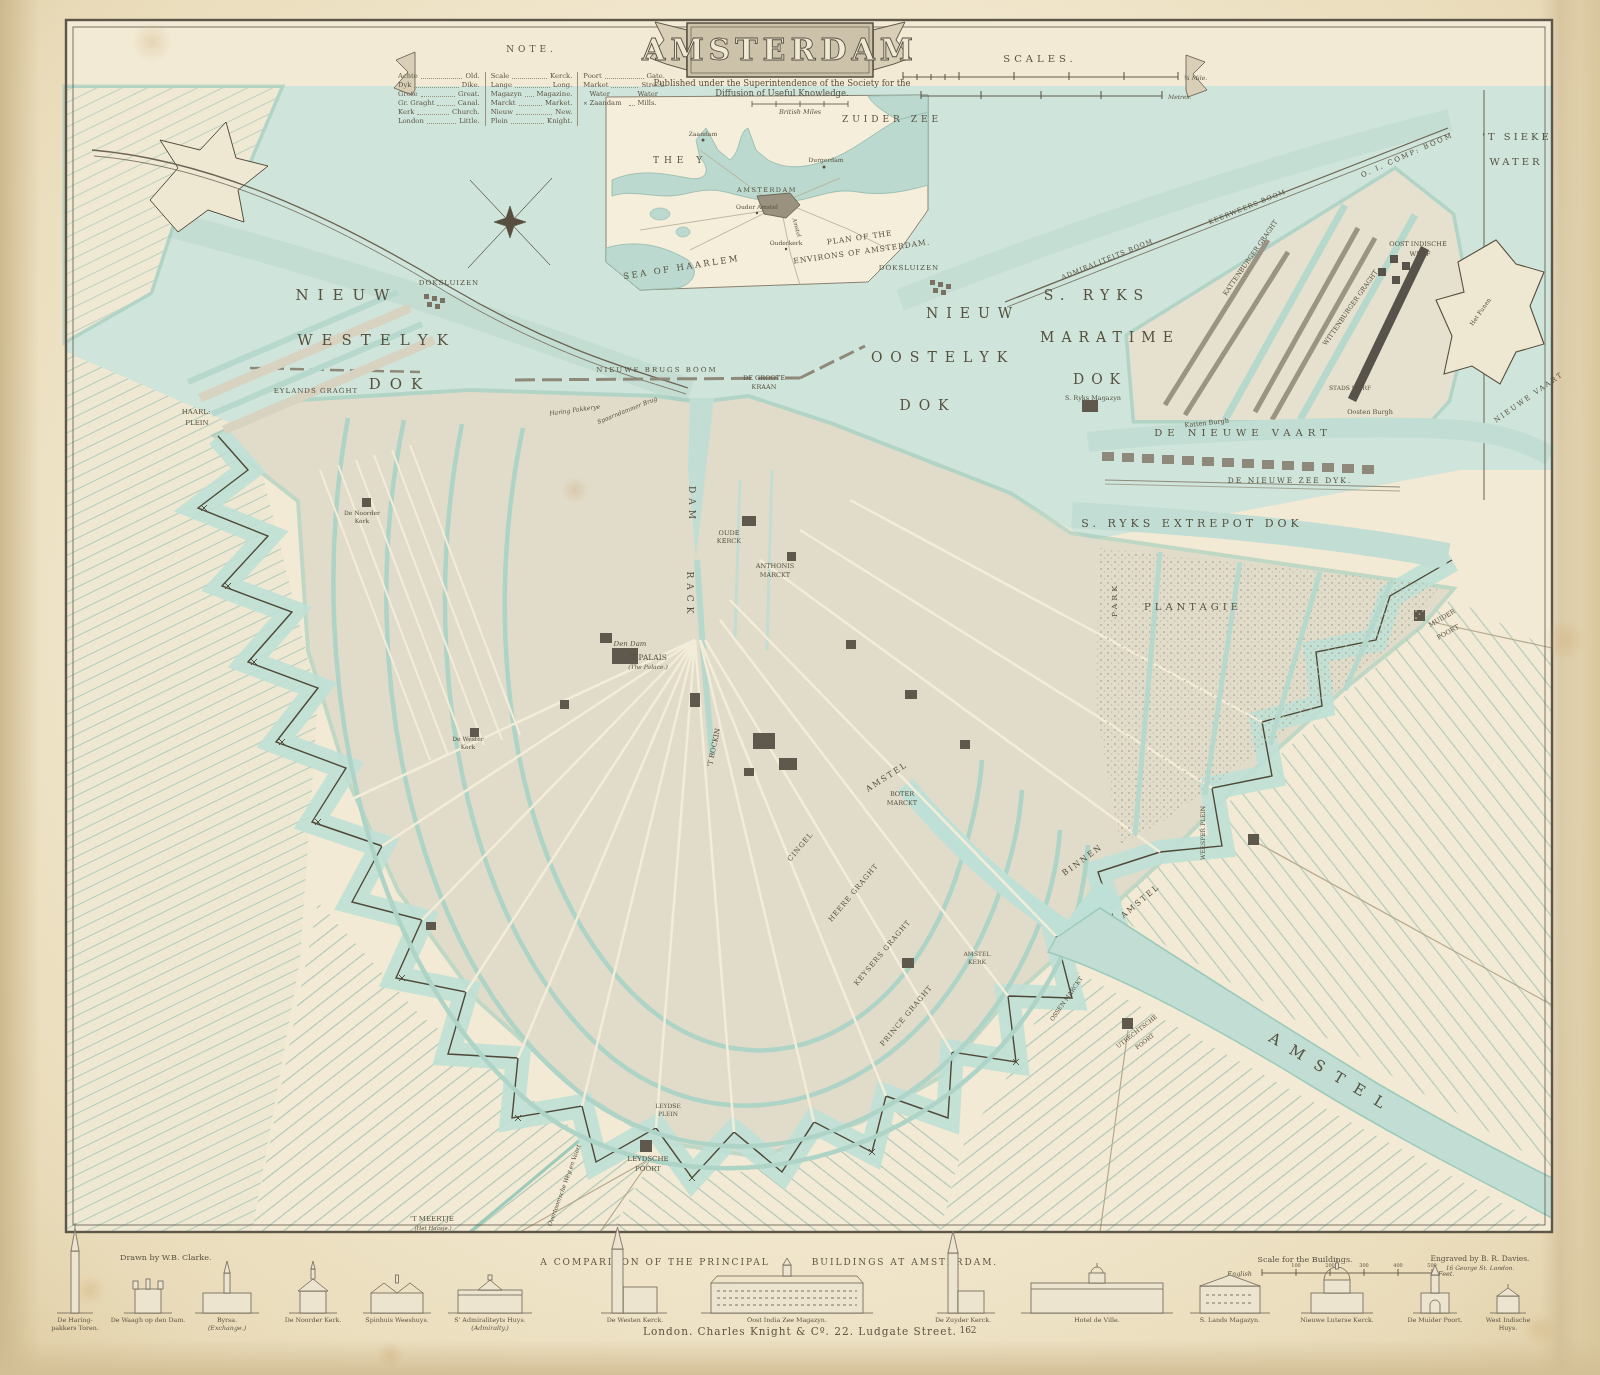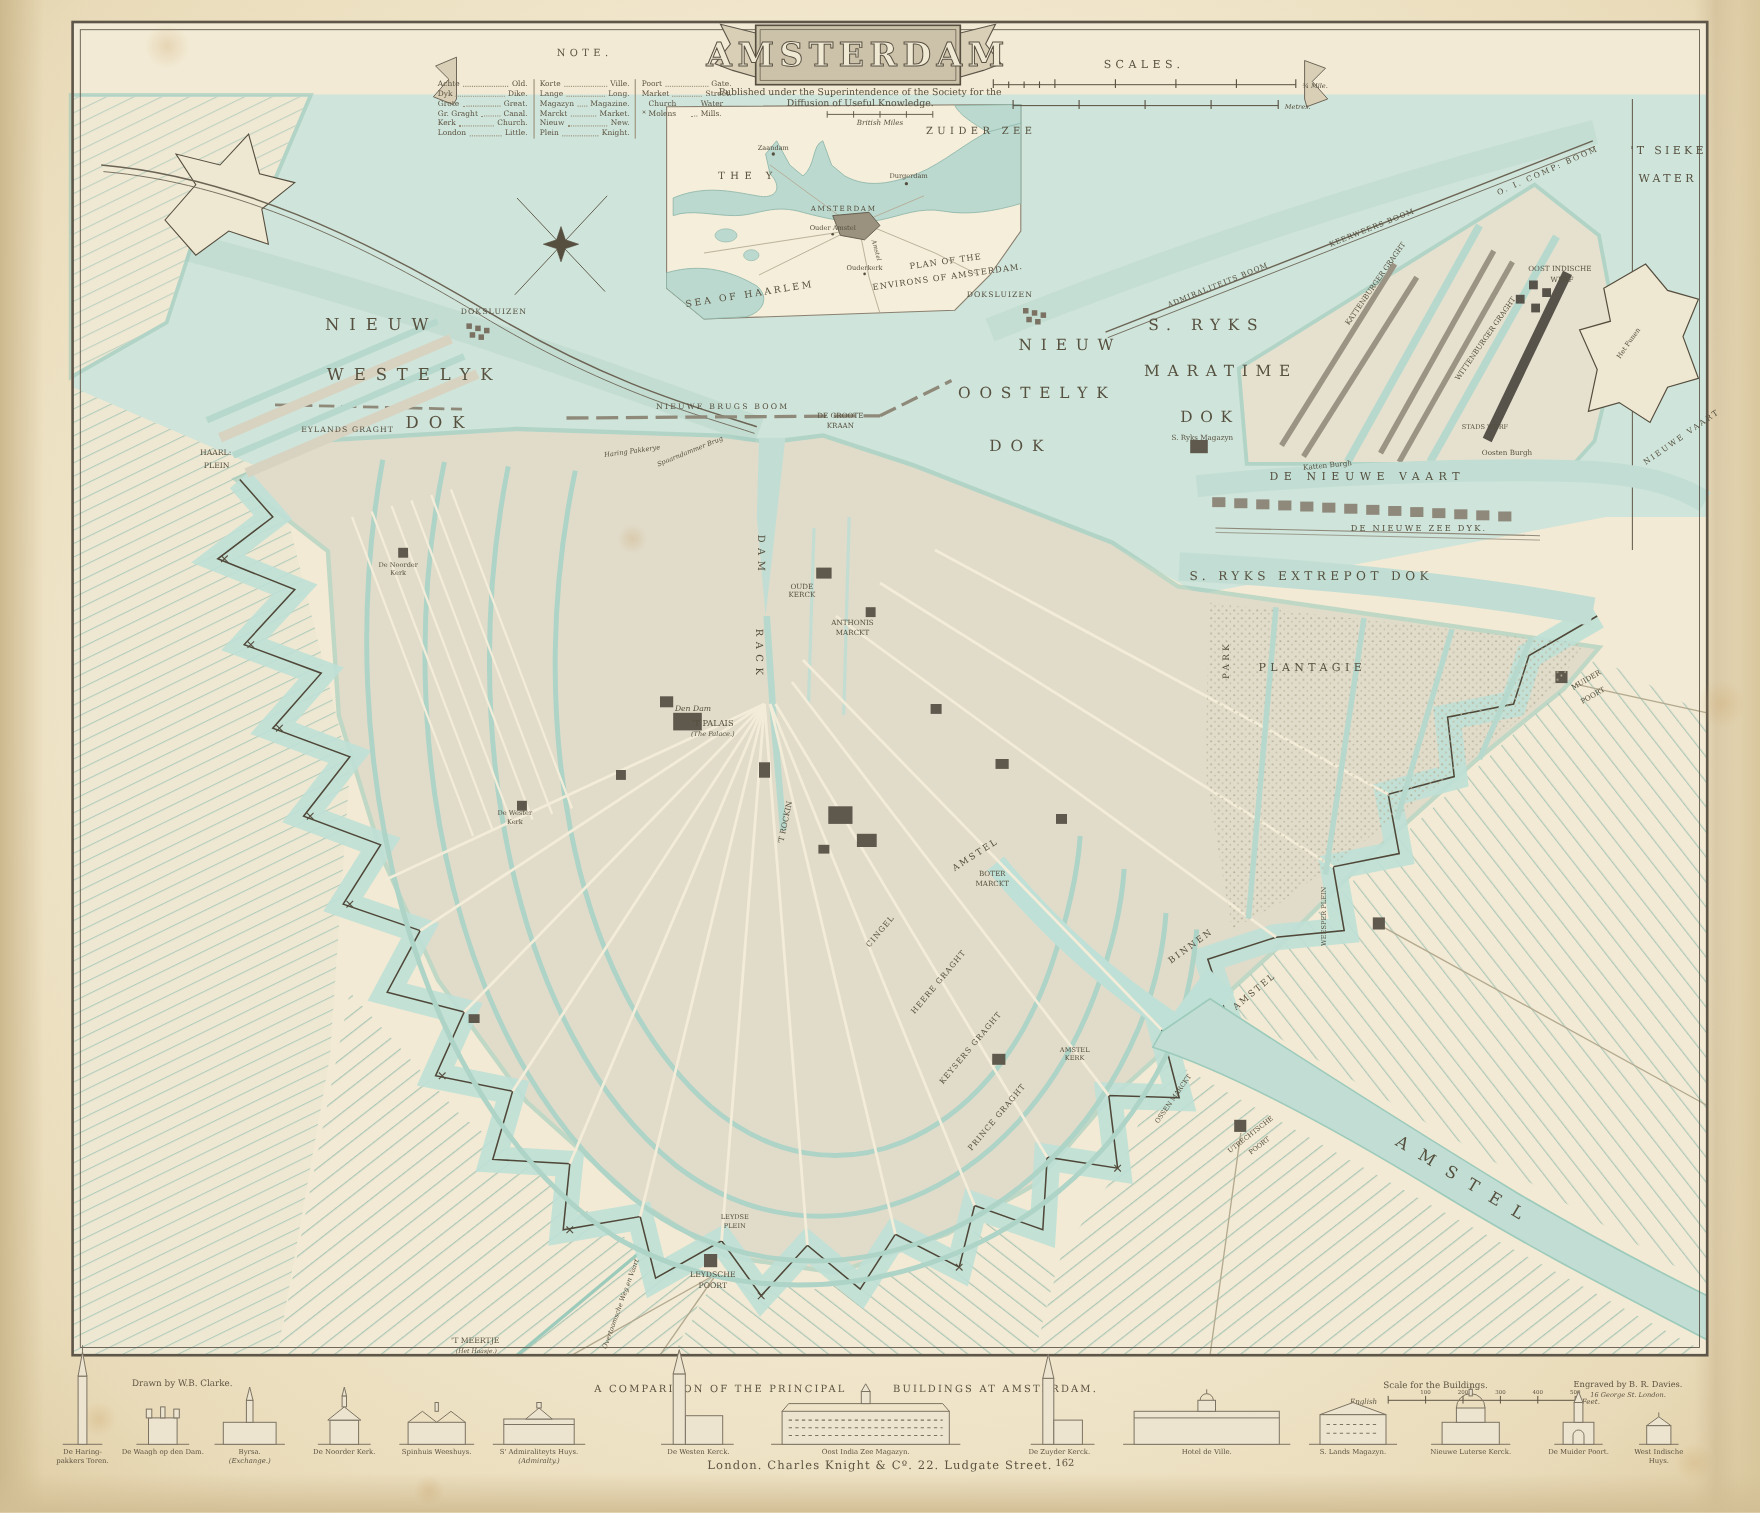--- a/index.html
+++ b/index.html
@@ -646,23 +646,23 @@
             <span class="def">Church.</span>
           </div>
         <div class="nrow">
             <span>London</span>
             <span class="dots"></span>
             <span class="def">Little.</span>
           </div>
       </div>
       <div class="ncol">
         <div class="nrow">
-            <span>Korte</span>
-            <span class="dots"></span>
-            <span class="def">Ville.</span>
+            <span>Scale</span>
+            <span class="dots"></span>
+            <span class="def">Kerck.</span>
           </div>
         <div class="nrow">
             <span>Lange</span>
             <span class="dots"></span>
             <span class="def">Long.</span>
           </div>
         <div class="nrow">
             <span>Magazyn</span>
             <span class="dots"></span>
             <span class="def">Magazine.</span>
@@ -689,20 +689,20 @@
             <span class="dots"></span>
             <span class="def">Gate.</span>
           </div>
         <div class="nrow">
             <span>Market</span>
             <span class="dots"></span>
             <span class="def">Street.</span>
           </div>
         <div class="nrow">
             <span class="wm">✕</span>
-            <span>Church Molens</span>
+            <span>Water Zaandam</span>
             <span class="dots"></span>
             <span class="def">Water Mills.</span>
           </div>
       </div>
     </div>
   </div>
 </div>
 
 </body></html>

